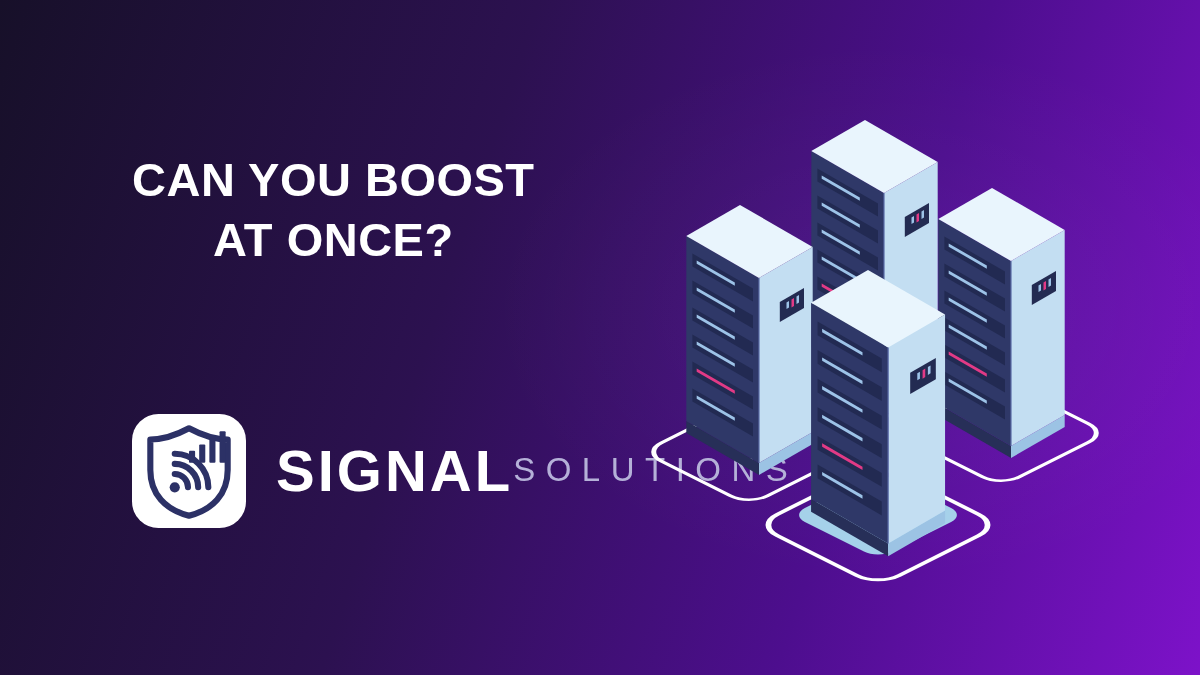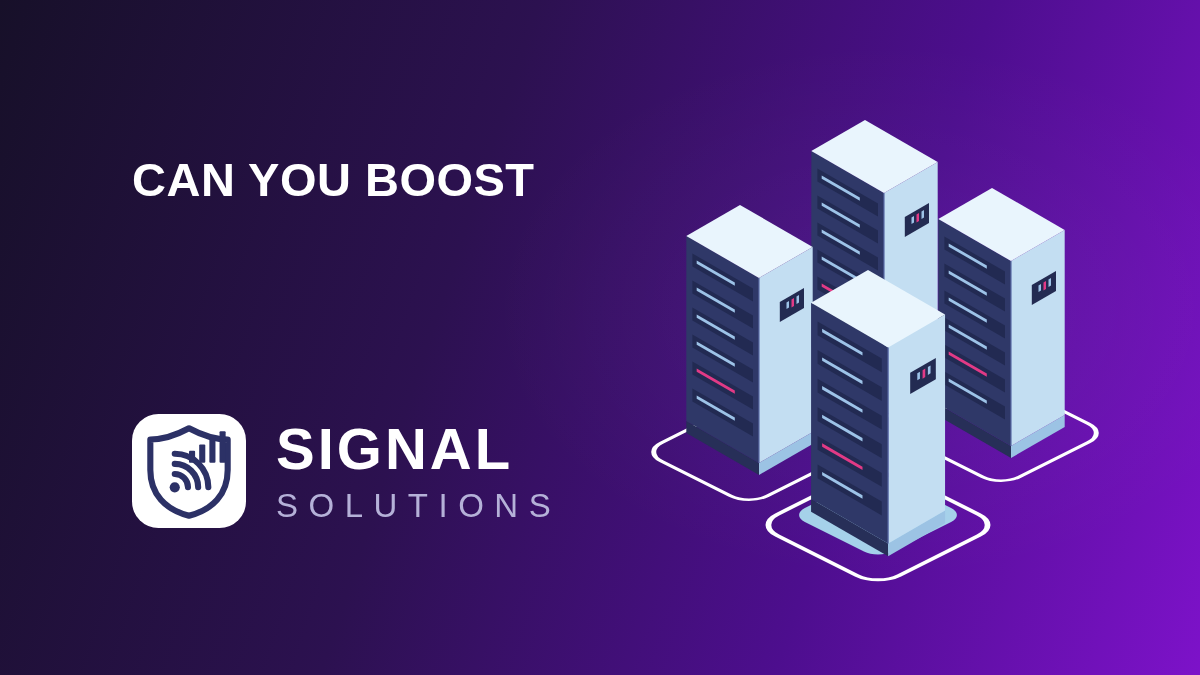--- a/index.html
+++ b/index.html
@@ -23,21 +23,21 @@
     color: var(--headline, #ffffff);
     font-size: 47px; font-weight: bold; letter-spacing: 0.5px;
     line-height: 1.27; text-transform: uppercase;
   }
   .headline .line { display: block; text-align: center; }
   .brand {
     position: absolute; left: 132px; top: 414px;
     display: flex; align-items: center; gap: 30px;
   }
   .brand-icon { width: 114px; height: 114px; flex: 0 0 auto; }
-  .brand-text { display: flex; flex-direction: column; }
+  .brand-text { display: flex; flex-direction: row; }
   .brand-name {
     color: var(--brand-name, #ffffff);
     font-size: 58px; font-weight: bold; letter-spacing: 3px; line-height: 1;
   }
   .brand-tagline {
     color: var(--brand-tagline, #b5b1d8);
     font-size: 33px; font-weight: normal; letter-spacing: 10.5px;
     line-height: 1; margin-top: 11px;
   }
   .illustration { position: absolute; left: 640px; top: 70px; width: 560px; height: 580px; }
@@ -64,20 +64,21 @@
   .glyph-stroke { fill: none; stroke: var(--logo-glyph, #2c3166); stroke-width: 6; stroke-linecap: round; stroke-linejoin: round; }
   .glyph-fill { fill: var(--logo-glyph, #2c3166); }
 </style>
 </head>
 <body>
 
 <div class="banner">
 
   <h1 class="headline">
     <span class="line">CAN YOU BOOST</span>
+    <span class="line">AT ONCE?</span>
   </h1>
 
   <div class="brand">
     <div class="brand-icon">
       <svg viewBox="0 0 112 112">
         <rect class="logo-bg" x="0" y="0" width="112" height="112" rx="26"></rect>
         <path class="glyph-stroke" d="M56 14 C 69 21 82 25 94 25 L 94 55 C 94 79 79 94 56 100 C 33 94 18 79 18 55 L 18 25 C 30 25 43 21 56 14 Z"></path>
         <g>
           <path class="glyph-stroke" d="M42 59 A13 13 0 0 1 55 72"></path>
           <path class="glyph-stroke" d="M42 49 A23 23 0 0 1 65 72"></path>

